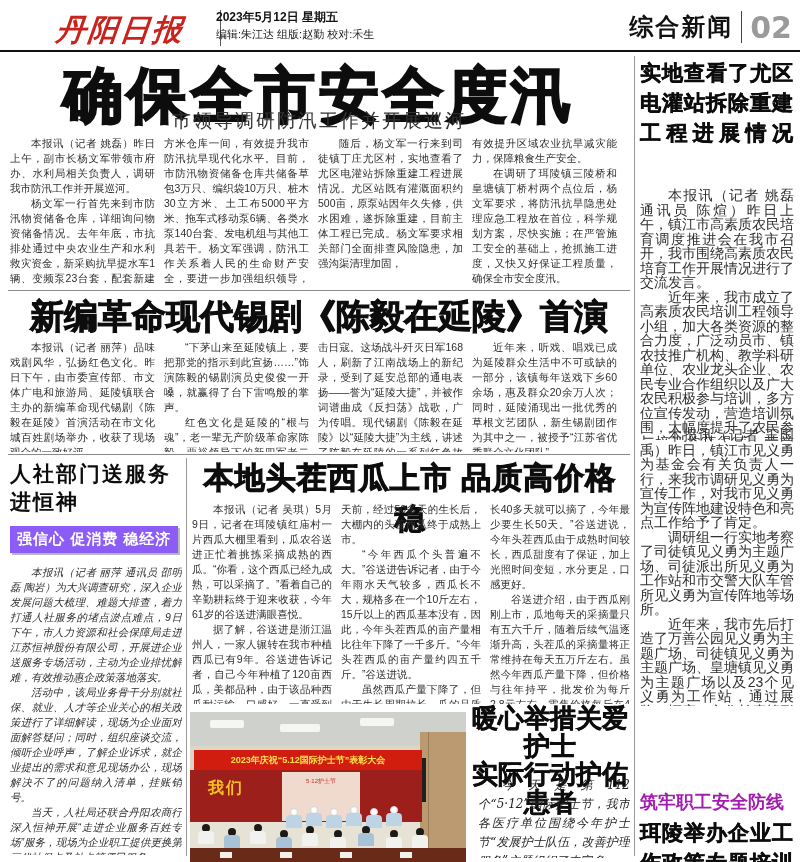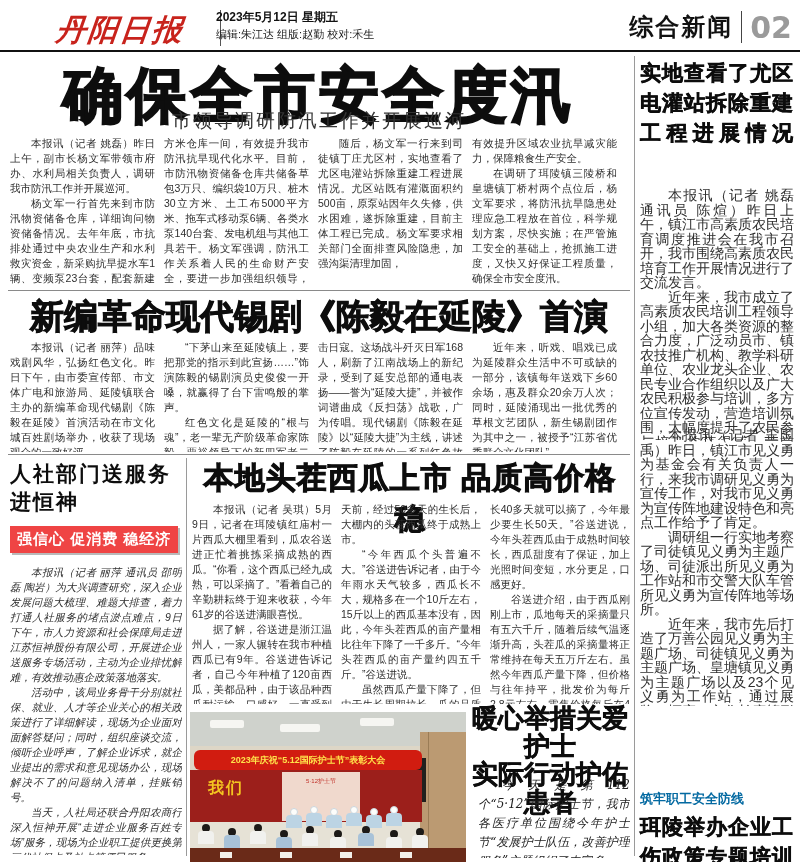--- a/index.html
+++ b/index.html
@@ -34,21 +34,21 @@
   .cols4 .col{width:145px;height:100%;overflow:hidden;}
   .lead-body{left:10px;top:136px;width:620px;height:152px;}
   
   .rule{position:absolute;background:#8a8a8a;height:1px;}
   .opera-head{position:absolute;left:8px;top:294px;width:622px;text-align:center;
               font-size:34px;font-weight:900;color:#0d0d0d;-webkit-text-stroke:1px #0d0d0d;}
   .opera-body{left:10px;top:340px;width:620px;height:112px;}
   
   .hr-box{position:absolute;left:10px;top:460px;width:172px;height:396px;overflow:hidden;}
   .hr-title{font-size:21px;font-weight:900;color:#0d0d0d;line-height:28px;letter-spacing:2px;}
-  .badge{display:inline-block;margin-top:10px;background:#ef4444;color:#fff;
+  .badge{display:inline-block;margin-top:10px;background:#8b5cf6;color:#fff;
          font-size:15px;font-weight:900;padding:4px 7px;letter-spacing:1px;
          box-shadow:2px 2px 0 #b9b9b9;}
   .hr-body{margin-top:12px;height:290px;overflow:hidden;font-style:italic;}
   
   .melon-head{position:absolute;left:190px;top:458px;width:440px;text-align:center;
               font-size:30px;font-weight:900;color:#0d0d0d;letter-spacing:1px;
               -webkit-text-stroke:1px #0d0d0d;}
   .cols3{position:absolute;left:192px;top:502px;width:438px;height:202px;display:flex;gap:9px;}
   .cols3 .col{width:140px;height:100%;overflow:hidden;}
   
@@ -65,37 +65,37 @@
   .ph-wall{position:absolute;left:0;top:34px;width:100%;height:60px;background:#ddd6c6;}
   .ph-wood{position:absolute;right:0;top:20px;width:46px;height:130px;background:#bb9a72;}
   .ph-wood:before{content:"";position:absolute;left:8px;top:0;width:1px;height:100%;background:#9a7c56;}
   .ph-speaker{position:absolute;right:40px;top:46px;width:16px;height:44px;background:#20201e;}
   .ph-backdrop{position:absolute;left:0;top:58px;width:232px;height:52px;background:#9c1f1b;}
   .ph-we{position:absolute;left:18px;top:66px;color:#f4c520;font-size:16px;font-weight:900;letter-spacing:2px;}
   .ph-screen{position:absolute;left:92px;top:60px;width:78px;height:44px;background:#f0d9cd;
              font-size:6px;color:#c03028;text-align:center;padding-top:5px;line-height:8px;}
   .ph-banner{position:absolute;left:4px;top:38px;width:228px;height:20px;background:#d11c10;
              color:#ffe24a;font-size:9px;font-weight:700;text-align:center;line-height:20px;
-             letter-spacing:0px;white-space:nowrap;overflow:hidden;border-radius:6px;}
+             letter-spacing:0px;white-space:nowrap;overflow:hidden;}
   .ph-table{position:absolute;left:0;bottom:0;width:100%;height:14px;background:#6a2a18;}
   .ph-paper{position:absolute;bottom:4px;width:12px;height:6px;background:#f2f0ea;}
   .person{position:absolute;width:16px;height:20px;}
   .person .head{position:absolute;left:4px;top:0;width:8px;height:8px;border-radius:50%;background:#1c1a18;}
   .person .body{position:absolute;left:0;top:7px;width:16px;height:13px;border-radius:4px 4px 0 0;background:#f1f1ee;}
   .nurse .head{background:#fdfdfb;border:1px solid #cbd6dd;box-sizing:border-box;}
   .nurse .body{background:#bcd4e4;}
   .blue .body{background:#a8c2d8;}
   
   .sb{position:absolute;left:640px;top:56px;width:154px;}
   .sb-title{font-size:21px;font-weight:900;color:#0d0d0d;line-height:30px;text-align:justify;
             letter-spacing:1px;-webkit-text-stroke:0.5px #0d0d0d;}
   .sb-title:after{content:"";display:inline-block;width:100%;}
   .sb-body{font-size:14px;line-height:14.5px;text-align:justify;color:#2e2e2e;overflow:hidden;}
   .sb-body p{margin:0;}
-  .kicker{font-size:13px;font-weight:600;color:#0369a1;}
+  .kicker{font-size:18px;font-weight:600;color:#a21caf;}
   .vrule{position:absolute;width:1px;background:#9a9a9a;}
 </style>
 </head>
 <body>
 
 <div class="page">
 
   <header class="masthead">
     <div class="logo">丹阳日报</div>
     <div class="mast-vline"></div>

